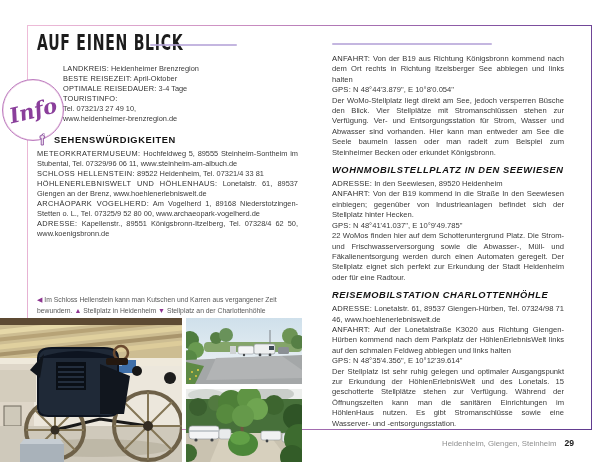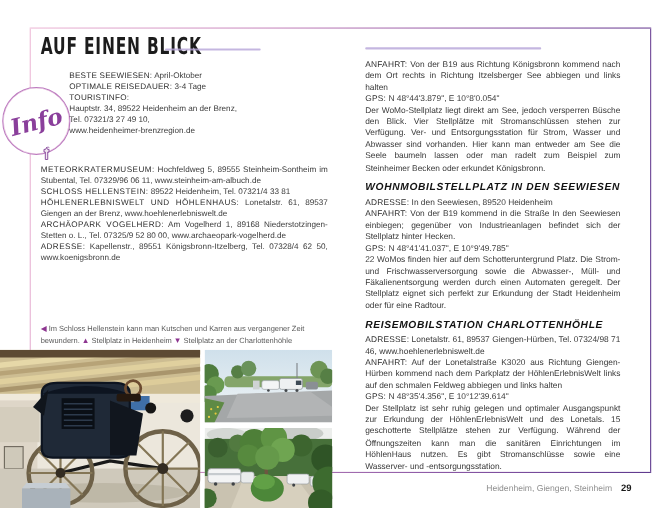--- a/index.html
+++ b/index.html
@@ -70,40 +70,44 @@
   <div class="rule rule1"></div>
   <div class="rule rule2"></div>
 
   <div class="info-badge">
     <span>Info</span>
   </div>
 
   <div class="col-left">
     <div class="facts">
       <div class="fact-row">
-        <span class="lbl">BESTE SEEWIESEN:</span>
+        <span class="lbl">LANDKREIS:</span>
+        <span>Heidenheimer Brenzregion</span>
+      </div>
+      <div class="fact-row">
+        <span class="lbl">BESTE REISEZEIT:</span>
         <span>April-Oktober</span>
       </div>
       <div class="fact-row">
         <span class="lbl">OPTIMALE REISEDAUER:</span>
         <span>3-4 Tage</span>
       </div>
       <div class="fact-row">
         <span class="lbl">TOURISTINFO:</span>
       </div>
-      <div>Hauptstr. 34, 89522 Heidenheim an der Brenz,</div>
       <div>Tel. 07321/3 27 49 10,</div>
       <div>www.heidenheimer-brenzregion.de</div>
     </div>
 
     <div class="sights-head">
       <svg width="13" height="13" viewBox="0 0 13 13">
         <path d="M4.2 12 V5.2 L3 5.2 V2.8 h1.4 L5.3 1.1 6.2 2.8 h1.4 V5.2 L6.4 5.2 V12 Z" fill="#f3e6f2" stroke="#8a4f9e" stroke-width="0.9" stroke-linejoin="round"></path>
         <path d="M5.3 1.1 q1.6 -1 2.6 .2" fill="none" stroke="#8a4f9e" stroke-width="0.8"></path>
       </svg>
+      <div class="heading">SEHENSWÜRDIGKEITEN</div>
     </div>
     <p class="entry"><span class="lbl">METEORKRATERMUSEUM:</span> <span>Hochfeldweg 5, 89555 Steinheim-Sontheim im Stubental, Tel. 07329/96 06 11, www.steinheim-am-albuch.de</span></p>
     <p class="entry"><span class="lbl">SCHLOSS HELLENSTEIN:</span> <span>89522 Heidenheim, Tel. 07321/4 33 81</span></p>
     <p class="entry"><span class="lbl">HÖHLENERLEBNISWELT UND HÖHLENHAUS:</span> <span>Lonetalstr. 61, 89537 Giengen an der Brenz, www.hoehlenerlebniswelt.de</span></p>
     <p class="entry"><span class="lbl">ARCHÄOPARK VOGELHERD:</span> <span>Am Vogelherd 1, 89168 Niederstotzingen-Stetten o. L., Tel. 07325/9 52 80 00, www.archaeopark-vogelherd.de</span></p>
 
     <p class="entry"><span class="lbl">ADRESSE:</span> <span>Kapellenstr., 89551 Königsbronn-Itzelberg, Tel. 07328/4 62 50, www.koenigsbronn.de</span></p>
   </div>
 
   <div class="caption">

